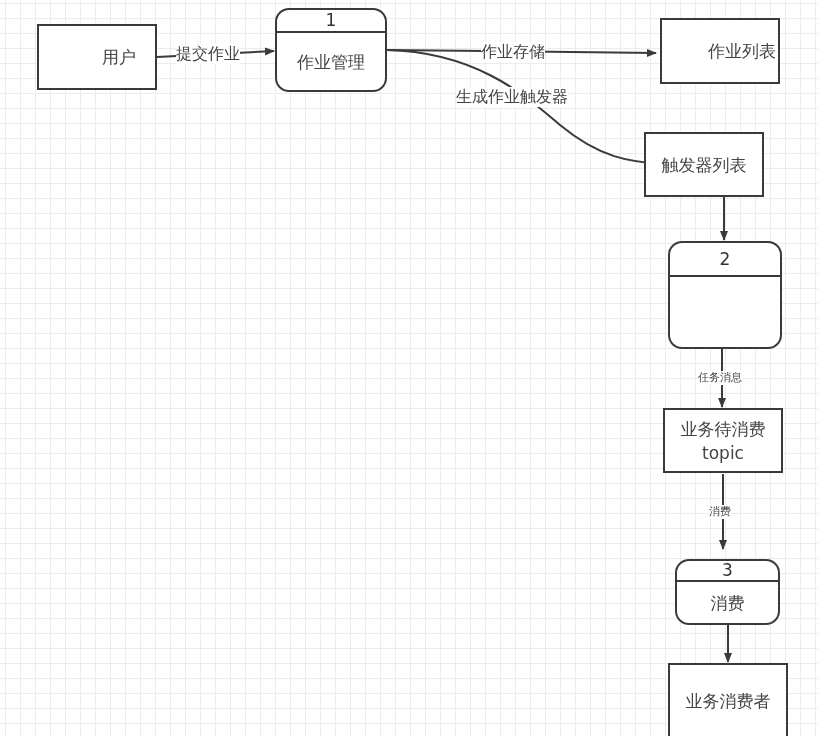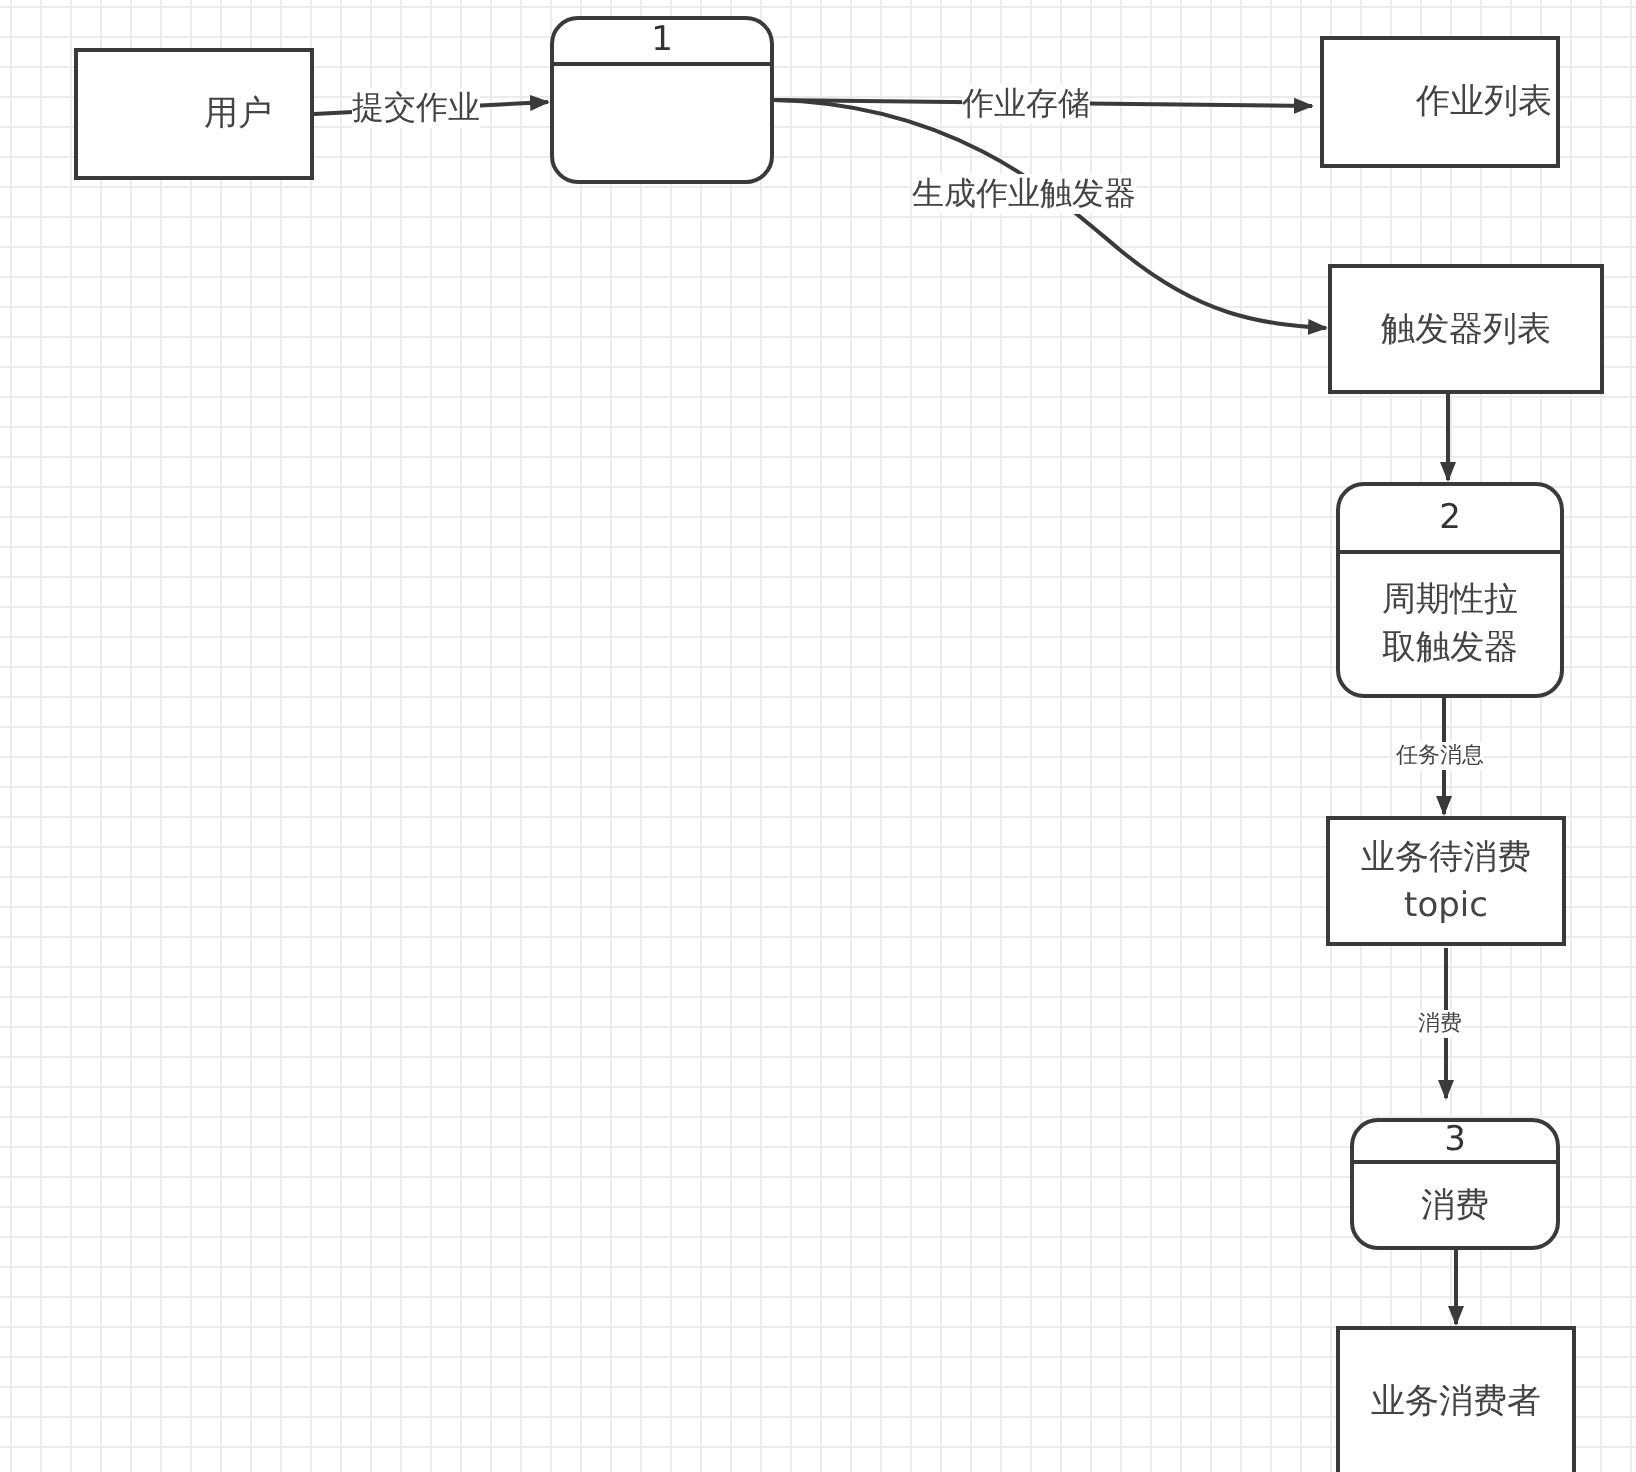--- a/index.html
+++ b/index.html
@@ -59,47 +59,47 @@
 </svg>
 
 <div class="box" style="left:37px;top:24px;width:120px;height:66px;">
   <span>用户</span>
 </div>
 
 <div class="box" style="left:660px;top:18px;width:120px;height:66px;">
   <span>作业列表</span>
 </div>
 
-<div class="box" style="left:664px;top:132px;width:138px;height:65px;padding:16px 14px;">
+<div class="box" style="left:644px;top:132px;width:120px;height:65px;padding:16px 14px;">
   <span>触发器列表</span>
 </div>
 
 <div class="box" style="left:663px;top:408px;width:120px;height:65px;padding:0 14px;">
   <span>业务待消费topic</span>
 </div>
 
 <div class="box" style="left:668px;top:663px;width:120px;height:75px;padding:0 14px;">
   <span>业务消费者</span>
 </div>
 
 <div class="proc" style="left:275px;top:8px;width:112px;height:84px;">
   <div class="num">1</div>
+  <div class="name">
+      <span>作业管理</span>
+    </div>
 </div>
 
 <div class="proc" style="left:668px;top:241px;width:114px;height:108px;">
   <div class="num" style="line-height:32px;">2</div>
-  <div class="name" style="padding:0 14px;">
-      <span>周期性拉取触发器</span>
-    </div>
 </div>
 
 <div class="proc" style="left:675px;top:559px;width:105px;height:66px;">
   <div class="num" style="line-height:19px;">3</div>
   <div class="name">
       <span>消费</span>
     </div>
 </div>
 
-<div class="lbl" style="left:176px;top:44px;">提交作业</div>
+<div class="lbl" style="left:176px;top:44px;font-family:Liberation Serif, serif;">提交作业</div>
 <div class="lbl" style="left:481px;top:42px;">作业存储</div>
 <div class="lbl" style="left:456px;top:87px;">生成作业触发器</div>
 <div class="lbl small" style="left:698px;top:371px;">任务消息</div>
 <div class="lbl small" style="left:709px;top:505px;">消费</div>
 
 </body></html>

